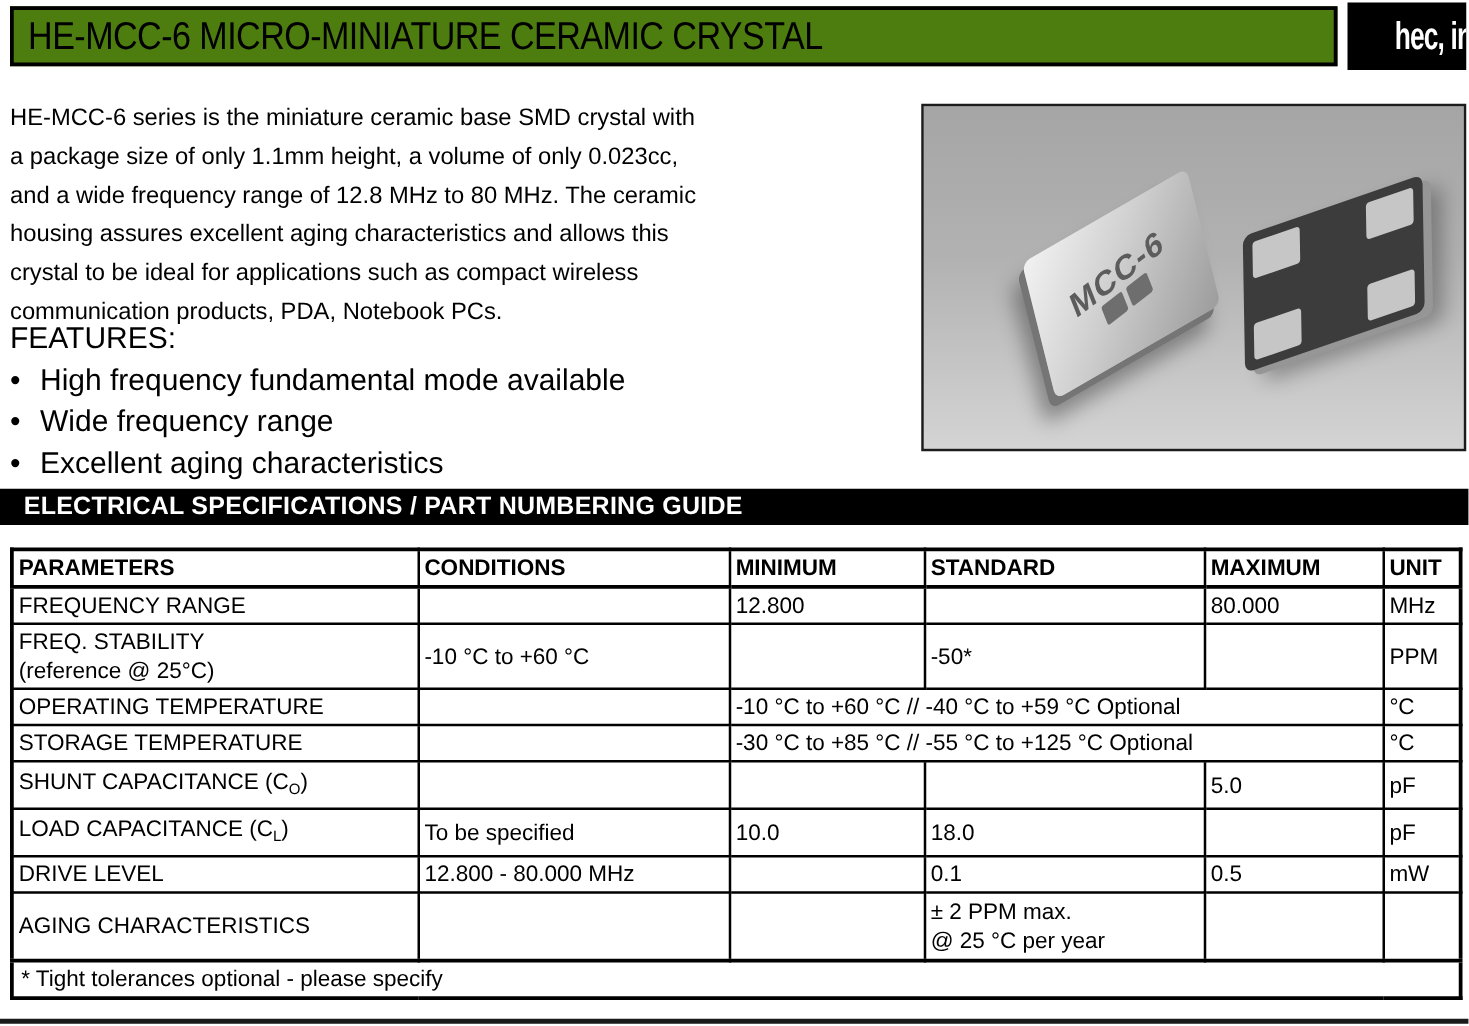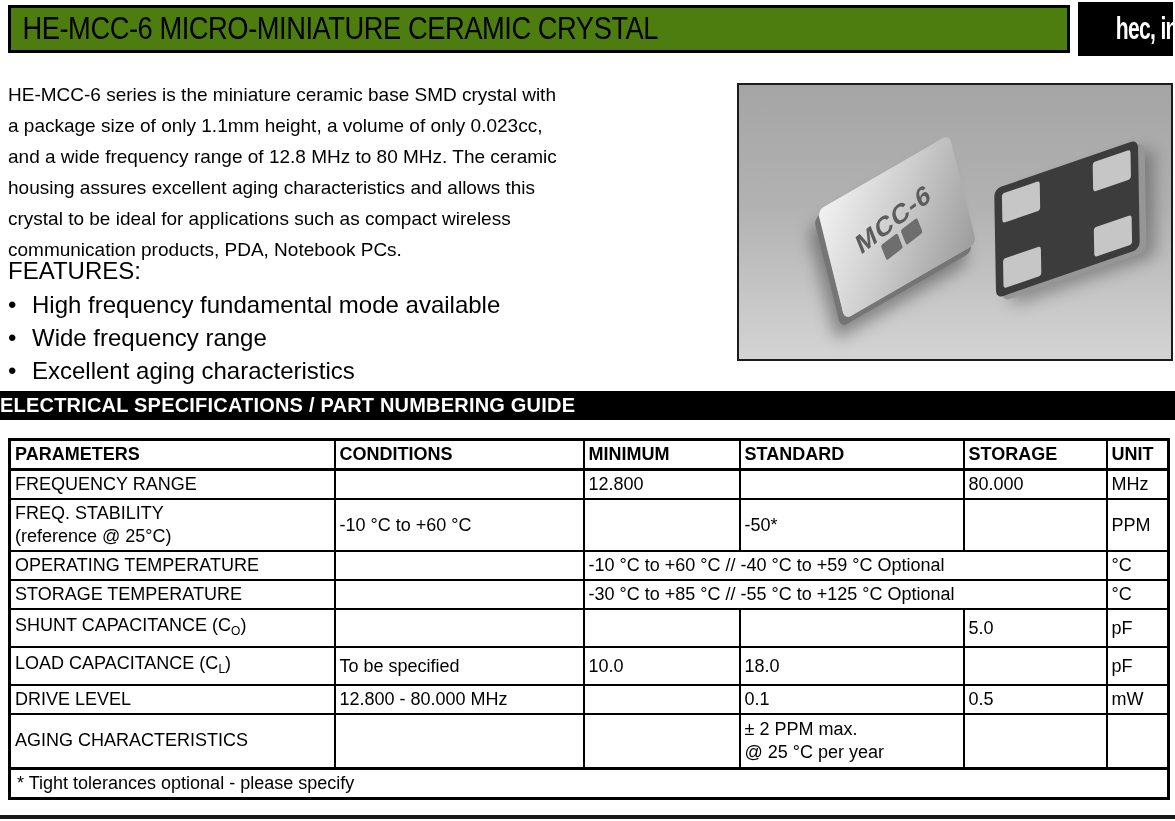--- a/index.html
+++ b/index.html
@@ -42,21 +42,21 @@
   .crystal-bottom { position:absolute; left:252px; top:82px; width:152px; height:104px;
     transform:rotate(-19deg) skewX(-18deg); border-radius:7px; background:#3c3c3c;
     box-shadow:7px 5px 0 #969696, 16px 12px 16px rgba(0,0,0,0.3); }
   .crystal-bottom .pad { position:absolute; width:40px; height:28px; background:#c6c6c6; border-radius:3px; }
   .pad-tl { left:8px; top:7px; } .pad-tr { right:8px; top:7px; }
   .pad-bl { left:8px; bottom:7px; } .pad-br { right:8px; bottom:7px; }
 
   
   .banner { position:absolute; left:0; top:391px; width:1175px; height:29px; background:#000;
     display:flex; align-items:center; }
-  .banner-text { color:#fff; font-weight:700; font-size:20px; letter-spacing:0.2px; }
+  .banner-text { color:#fff; font-weight:700; font-size:20px; padding-left:19px; letter-spacing:0.2px; }
 
   
   .spec-table-wrap { position:absolute; left:8px; top:438px; width:1159px; }
   table.spec { border-collapse:collapse; table-layout:fixed; width:1159px; border:3px solid #000; }
   table.spec th, table.spec td { border:2px solid #000; text-align:left; vertical-align:middle;
     font-size:18px; padding:2px 4px; white-space:pre-line; line-height:23px; }
   table.spec th { font-weight:700; height:30px; border-bottom:3px solid #000; }
   table.spec td sub { font-size:12px; vertical-align:-4px; }
   tr.foot td { text-align:left; font-weight:400; border-top:3px solid #000; height:24px; padding-left:6px; }
 
@@ -122,21 +122,21 @@
           <col style="width: 224px;">
           <col style="width: 143px;">
           <col style="width: 62px;">
         </colgroup>
       <thead>
           <tr id="spec-head">
             <th>PARAMETERS</th>
             <th>CONDITIONS</th>
             <th>MINIMUM</th>
             <th>STANDARD</th>
-            <th>STORAGE</th>
+            <th>MAXIMUM</th>
             <th>UNIT</th>
           </tr>
         </thead>
       <tbody id="spec-body">
           <tr style="height: 28px;">
             <td>FREQUENCY RANGE</td>
             <td></td>
             <td>12.800</td>
             <td></td>
             <td>80.000</td>

